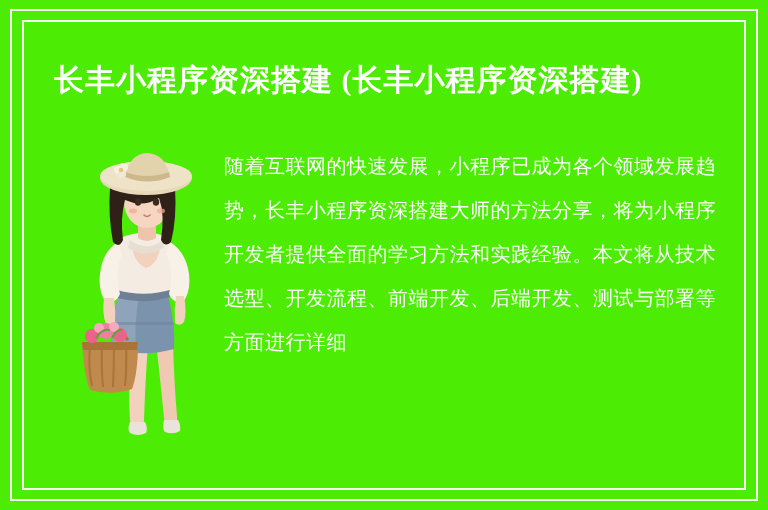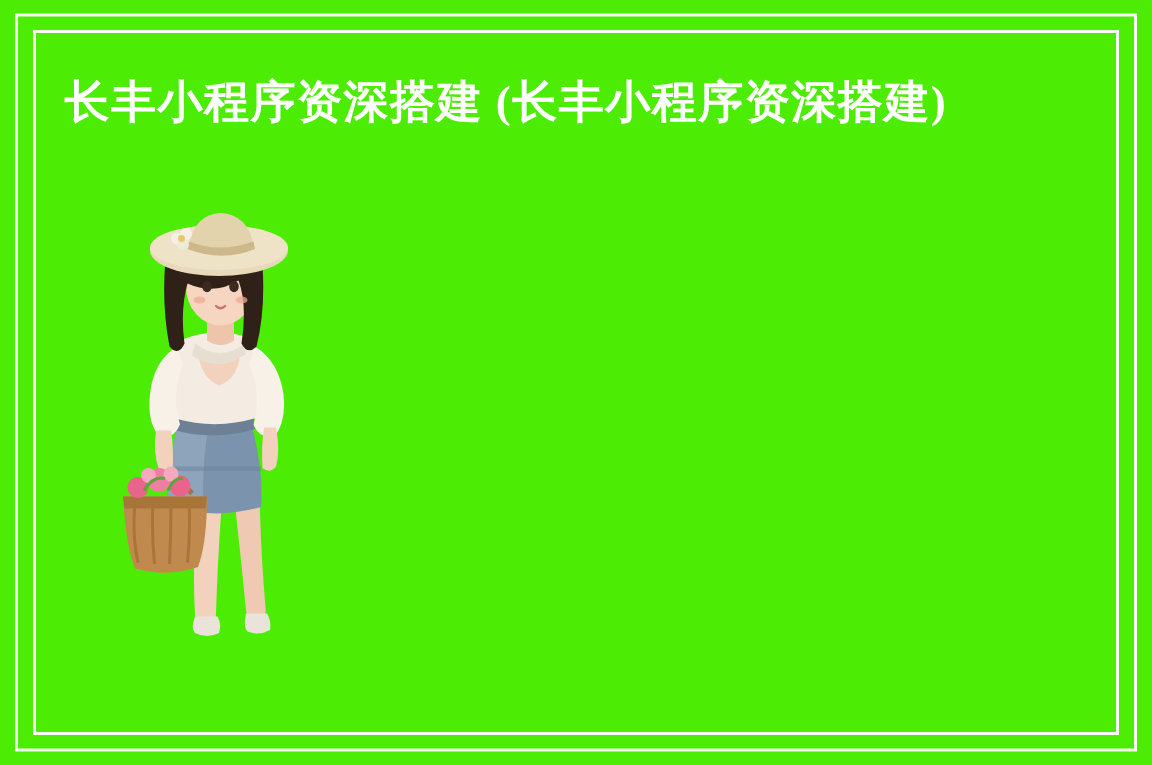--- a/index.html
+++ b/index.html
@@ -46,21 +46,21 @@
     right: 36px;
     bottom: 26px;
   }
   #title {
     font-family: "Liberation Serif", serif;
     font-weight: bold;
     font-size: 30px;
     line-height: 44px;
     color: #ffffff;
     letter-spacing: 1px;
-    margin: 1px;
+    margin: 12px;
     width: 672px;
   }
   #body-wrap {
     position: relative;
     margin-top: 22px;
     height: 300px;
   }
   #illustration {
     position: absolute;
     left: 18px;
@@ -158,15 +158,16 @@
 
           <circle cx="32" cy="190" r="7" fill="#e8648a"></circle>
           <circle cx="46" cy="185" r="8" fill="#ef7fa0"></circle>
           <circle cx="60" cy="189" r="7" fill="#e8648a"></circle>
           <circle cx="39" cy="182" r="5" fill="#f7a8bf"></circle>
           <circle cx="54" cy="181" r="5" fill="#f7a8bf"></circle>
           <path d="M36 192 q6 -10 14 -8 M52 192 q4 -9 10 -8" stroke="#5aa63a" stroke-width="2" fill="none"></path>
         </svg>
       </div>
 
+      <p id="paragraph">随着互联网的快速发展，小程序已成为各个领域发展趋势，长丰小程序资深搭建大师的方法分享，将为小程序开发者提供全面的学习方法和实践经验。本文将从技术选型、开发流程、前端开发、后端开发、测试与部署等方面进行详细</p>
     </div>
   </div>
 </div>
 
 </body></html>

